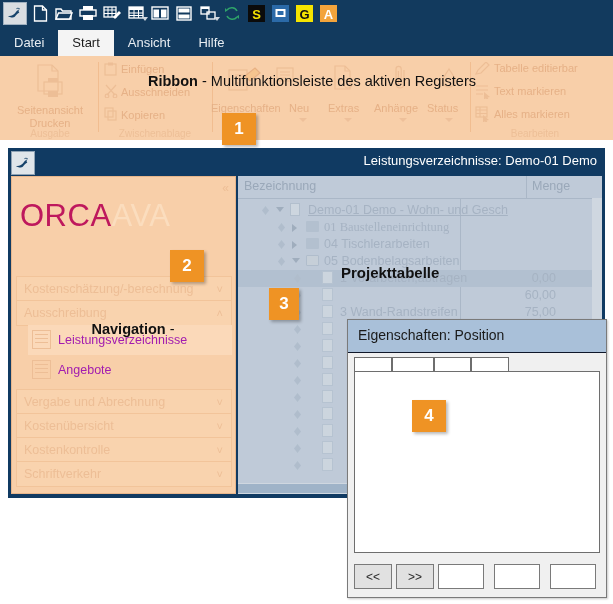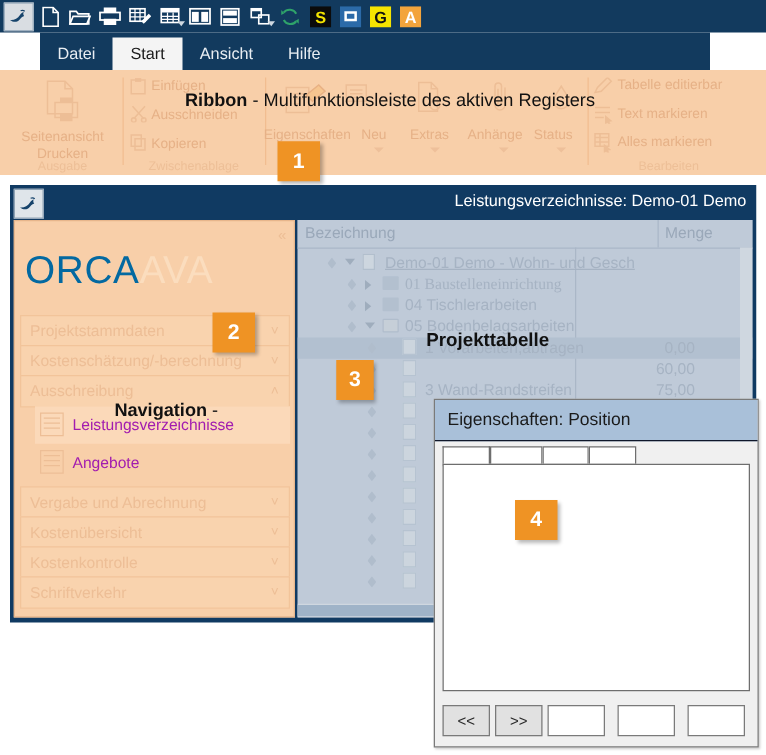--- a/index.html
+++ b/index.html
@@ -6,21 +6,21 @@
   body{width:613px;height:604px;overflow:hidden;font-family:"Liberation Sans",sans-serif;position:relative;}
 
   
   #app-toolbar{position:absolute;left:0;top:0;width:613px;height:26px;background:#123a5e;display:flex;align-items:center;padding-left:3px;box-sizing:border-box;}
   .tb-icon{width:22px;height:21px;margin-right:2px;display:flex;align-items:center;justify-content:center;position:relative;}
   .tb-icon svg{display:block;}
   .tb-sel{background:#d9dde2;border:1px solid #9fb0c0;}
   .caret{position:absolute;right:-1px;bottom:3px;width:0;height:0;border-left:3px solid transparent;border-right:3px solid transparent;border-top:4px solid #cfd8e0;}
 
   
-  #ribbon-tabs{position:absolute;left:0;top:26px;width:536px;height:30px;background:#123a5e;display:flex;align-items:flex-end;margin-left:32px;}
+  #ribbon-tabs{position:absolute;left:0;top:26px;width:613px;height:30px;background:#123a5e;display:flex;align-items:flex-end;}
   .rtab{height:26px;line-height:26px;padding:0 14px;font-size:13px;color:#e8edf2;cursor:default;}
   .rtab.active{background:#f4f4f4;color:#1a1a1a;}
 
   
   #ribbon{position:absolute;left:0;top:56px;width:613px;height:84px;background:#f8cfa9;overflow:hidden;}
   .rib-sep{position:absolute;top:6px;width:1px;height:70px;background:#f1bd90;}
   .rib-big{position:absolute;text-align:center;font-size:11px;color:#e6b187;line-height:13px;}
   .rib-small{position:absolute;font-size:11px;color:#e6b187;white-space:nowrap;}
   .rib-grp-label{position:absolute;font-size:10px;color:#edbf97;text-align:center;white-space:nowrap;}
   .rib-icon{stroke:#edbe96;fill:none;stroke-width:1.2;}
@@ -35,21 +35,21 @@
   
   #doc-window{position:absolute;left:8px;top:148px;width:597px;height:350px;background:#103a62;}
   #doc-title{position:relative;height:28px;}
   #doc-icon{position:absolute;left:3px;top:3px;width:22px;height:22px;background:#dfe5ea;border:1px solid #8fa3b5;display:flex;align-items:center;justify-content:center;}
   #doc-title-text{position:absolute;right:8px;top:5px;font-size:13px;color:#fff;}
 
   
   #nav-pane{position:absolute;left:3px;top:28px;width:225px;height:318px;background:#f8cfa9;border:1px solid #e7b68c;box-sizing:border-box;overflow:hidden;}
   #nav-collapse{position:absolute;right:6px;top:4px;font-size:12px;color:#edbe96;cursor:default;}
   #nav-logo{position:absolute;left:8px;top:22px;font-size:31px;letter-spacing:.5px;line-height:34px;}
-  #nav-logo .o1{color:#0369a1;font-weight:400;}
+  #nav-logo .o1{color:#be185d;font-weight:400;}
   #nav-logo .o2{color:#fbddbe;font-weight:400;}
   .nav-item{position:absolute;left:4px;width:216px;height:26px;box-sizing:border-box;border:1px solid #f2c49a;background:#f9d3ae;color:#edbe96;font-size:12.5px;line-height:24px;padding-left:7px;cursor:default;}
   .nav-item .chev{position:absolute;right:8px;top:0;line-height:24px;font-size:11px;color:#edbe96;}
   .nav-sub{position:absolute;left:16px;width:204px;height:30px;color:#a21caf;font-size:12.5px;line-height:30px;padding-left:30px;box-sizing:border-box;cursor:default;}
   .nav-sub.sel{background:#fbd9b9;}
   .nav-sub .sicon{position:absolute;left:4px;top:5px;width:19px;height:19px;border:1.4px solid #edbe96;box-sizing:border-box;}
   .nav-sub .sicon i{position:absolute;left:2px;right:2px;height:1.4px;background:#edbe96;display:block;}
 
   
   #tree-pane{position:absolute;left:230px;top:28px;width:364px;height:318px;background:#bfcad8;overflow:hidden;box-sizing:border-box;}
@@ -293,24 +293,20 @@
           <path d="M9.5 2.6c1.3-.5 2.4-.3 3.3.4" stroke="#16436b" stroke-width="1" fill="none"></path>
         </svg>
     </div>
     <div id="doc-title-text">Leistungsverzeichnisse: Demo-01 Demo</div>
   </div>
 
   <div id="nav-pane">
     <div id="nav-collapse">«</div>
     <div id="nav-logo"><span class="o1">ORCA</span><span class="o2">AVA</span></div>
 
-    <div class="nav-item" style="top:75px;">
-      <span>Projektstammdaten</span>
-      <span class="chev">˅</span>
-    </div>
     <div class="nav-item" style="top:99px;">
       <span>Kostenschätzung/-berechnung</span>
       <span class="chev">˅</span>
     </div>
     <div class="nav-item" style="top:123px;">
       <span>Ausschreibung</span>
       <span class="chev">˄</span>
     </div>
 
     <div class="nav-sub sel" style="top:148px;">

